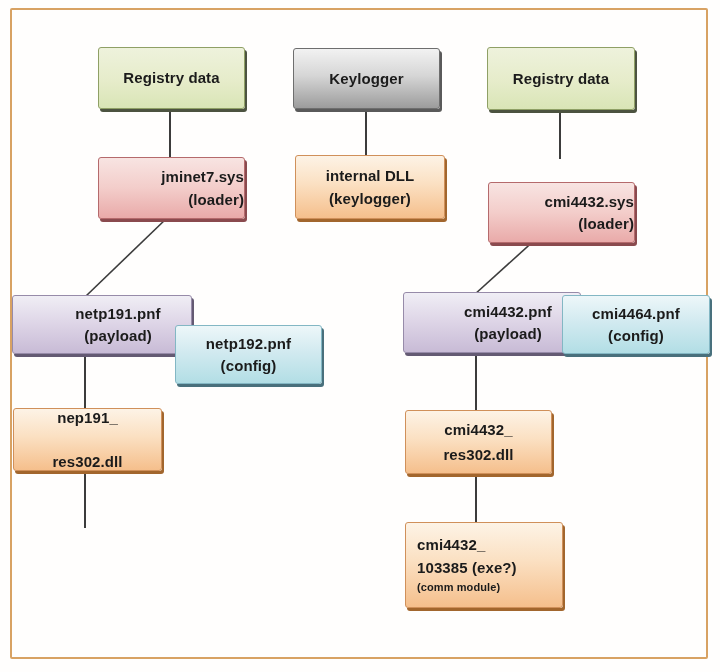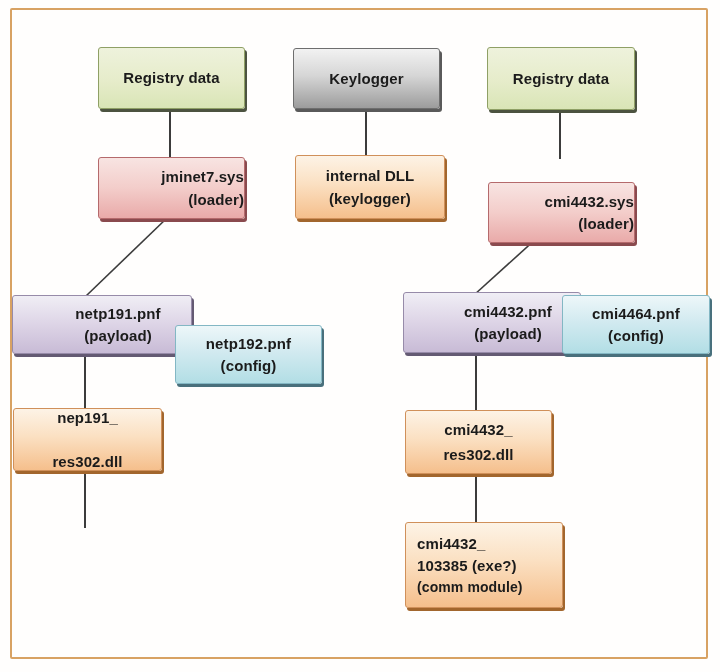--- a/index.html
+++ b/index.html
@@ -12,21 +12,21 @@
     border:2px solid var(--frame,#d8a263);border-radius:2px;
   }
   .conn{position:absolute;background:var(--connector,#3c3c3c);}
   #diag-layer{position:absolute;left:0;top:0;width:720px;height:672px;}
   .node{
     position:absolute;display:flex;flex-direction:column;justify-content:center;
     align-items:center;gap:5px;border-radius:3px;
     font-weight:bold;color:#1b1b1b;font-size:15px;line-height:1.15;
     text-align:center;letter-spacing:0.1px;
   }
-  .node .l3{font-size:14px;}
+  .node .l3{font-size:11px;}
   .green{
     background:linear-gradient(180deg,var(--node-green-top,#eef2dc) 0%,#e6ecca 55%,var(--node-green-bottom,#d9e5b6) 100%);
     border:1px solid #8fa065;box-shadow:2px 3px 0 #4c5340;
   }
   .gray{
     background:linear-gradient(180deg,var(--node-gray-top,#f2f2f2) 0%,#d6d6d6 45%,var(--node-gray-bottom,#9c9c9c) 100%);
     border:1px solid #6e6e6e;box-shadow:2px 3px 0 #5a5a5a;
   }
   .pink{
     background:linear-gradient(180deg,var(--node-pink-top,#f8e4e2) 0%,#f3cdca 50%,var(--node-pink-bottom,#e9aaa9) 100%);

